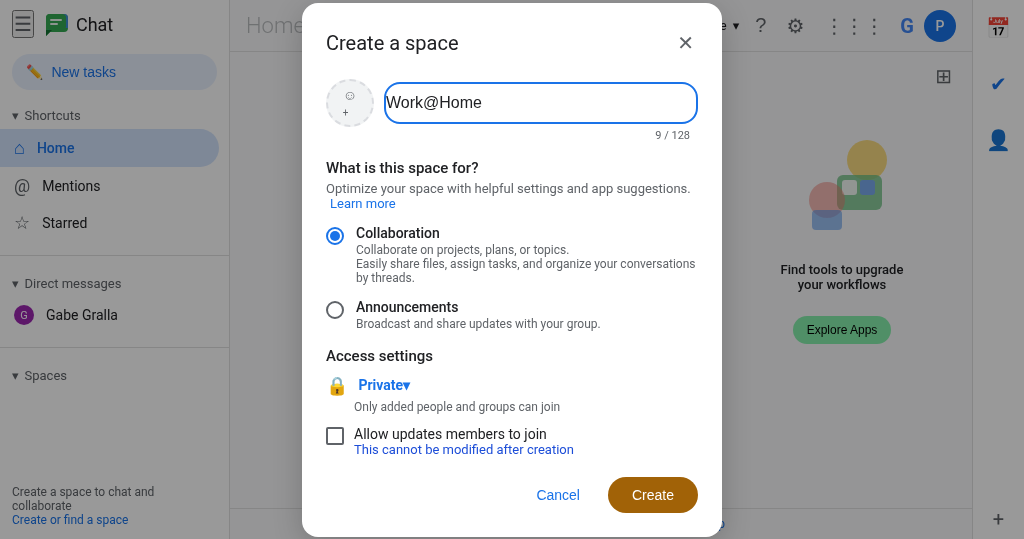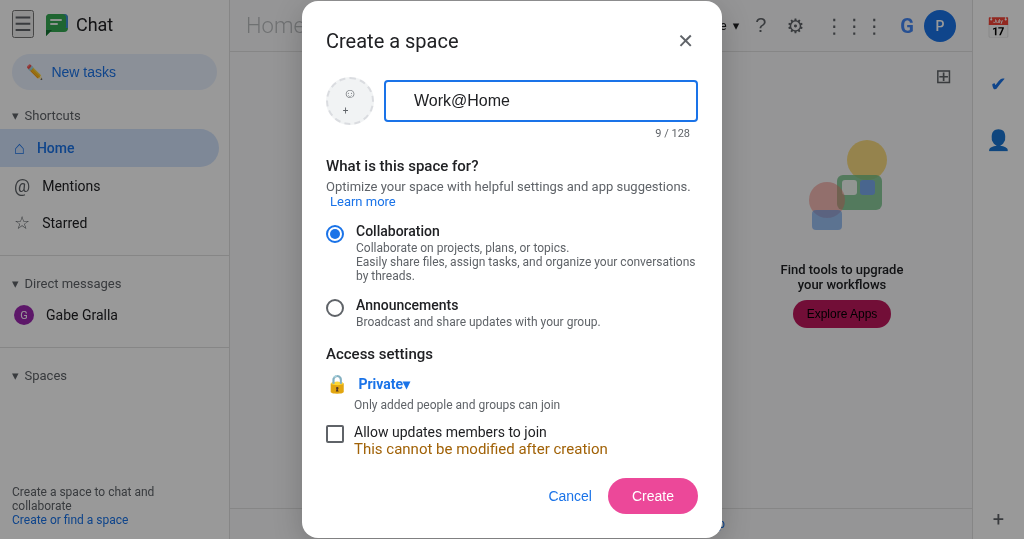--- a/index.html
+++ b/index.html
@@ -67,21 +67,21 @@
     .modal-overlay { position: absolute; top: 0; left: 0; right: 0; bottom: 0; background: rgba(0,0,0,0.4); z-index: 100; display: flex; align-items: center; justify-content: center; }
     .modal { background: #fff; border-radius: 16px; width: 420px; padding: 24px; box-shadow: 0 8px 30px rgba(0,0,0,0.2); position: relative; }
     .modal-header { display: flex; align-items: center; justify-content: space-between; margin-bottom: 20px; }
     .modal-title { font-size: 20px; color: #202124; font-weight: 400; }
     .modal-close { background: none; border: none; cursor: pointer; color: #5f6368; font-size: 20px; padding: 4px; border-radius: 50%; }
 
     
     .space-avatar-row { display: flex; align-items: center; gap: 10px; margin-bottom: 16px; }
     .space-avatar-placeholder { width: 48px; height: 48px; border-radius: 50%; background: #f1f3f4; border: 2px dashed #dadce0; display: flex; align-items: center; justify-content: center; color: #5f6368; cursor: pointer; font-size: 18px; }
     .space-name-input-wrapper { flex: 1; position: relative; }
-    .space-name-input { width: 100%; border: 2px solid #1a73e8; border-radius: 4px; padding: 10px 28px; font-size: 16px; color: #202124; outline: none; }
+    .space-name-input { width: 100%; border: 2px solid #1a73e8; border-radius: 16px; padding: 10px 0; font-size: 16px; color: #202124; outline: none; }
     .char-count { position: absolute; right: 8px; bottom: -18px; font-size: 11px; color: #5f6368; }
 
     
     .space-purpose { margin-bottom: 16px; margin-top: 32px; }
     .space-purpose-title { font-size: 15px; color: #202124; font-weight: 500; margin-bottom: 4px; }
     .space-purpose-subtitle { font-size: 13px; color: #5f6368; margin-bottom: 14px; }
     .space-purpose-subtitle a { color: #1a73e8; text-decoration: none; }
 
     .radio-option { display: flex; align-items: flex-start; gap: 12px; margin-bottom: 14px; }
     .radio-circle { width: 18px; height: 18px; border-radius: 50%; border: 2px solid #1a73e8; display: flex; align-items: center; justify-content: center; margin-top: 2px; flex-shrink: 0; }
@@ -95,26 +95,26 @@
     .access-section { margin-bottom: 16px; }
     .access-title { font-size: 15px; color: #202124; font-weight: 500; margin-bottom: 10px; }
     .access-option { display: flex; align-items: center; gap: 10px; margin-bottom: 4px; }
     .lock-icon { color: #5f6368; font-size: 18px; }
     .access-dropdown { display: flex; align-items: flex-end; color: #1a73e8; font-size: 14px; cursor: pointer; font-weight: 700; }
     .access-desc { font-size: 12px; color: #5f6368; margin-left: 28px; margin-bottom: 12px; }
 
     .checkbox-option { display: flex; align-items: flex-start; gap: 10px; }
     .checkbox-square { width: 18px; height: 18px; border: 2px solid #5f6368; border-radius: 2px; flex-shrink: 0; margin-top: 1px; }
     .checkbox-label-group .checkbox-label { font-size: 14px; color: #202124; }
-    .checkbox-label-group .checkbox-desc { font-size: 15px; color: #a16207; }
-
-    
-    .modal-footer { display: flex; justify-content: flex-end; align-items: center; margin-top: 20px; }
+    .checkbox-label-group .checkbox-desc { font-size: 13px; color: #1d4ed8; }
+
+    
+    .modal-footer { display: flex; justify-content: flex-end; align-items: center; gap: 12px; margin-top: 20px; }
     .btn-cancel { background: none; border: none; cursor: pointer; color: #1a73e8; font-size: 14px; font-weight: 500; padding: 8px 16px; border-radius: 20px; }
-    .btn-create { background: #ec4899; color: #fff; border: none; border-radius: 20px; padding: 10px 24px; font-size: 14px; font-weight: 500; cursor: pointer; }
+    .btn-create { background: #a16207; color: #fff; border: none; border-radius: 20px; padding: 10px 24px; font-size: 14px; font-weight: 500; cursor: pointer; }
   </style>
 </head>
 <body>
 
 <div class="app-container">
 
   <div class="sidebar">
     <div class="sidebar-header">
       <button class="hamburger-icon">☰</button>
       <div class="app-logo">
@@ -221,21 +221,21 @@
         <svg width="130" height="130" viewBox="0 0 130 130" opacity="0.7">
           <circle cx="90" cy="40" r="20" fill="#fbbc04" opacity="0.7"></circle>
           <rect x="60" y="55" width="45" height="35" rx="6" fill="#34a853" opacity="0.8"></rect>
           <rect x="65" y="60" width="15" height="15" rx="3" fill="#fff" opacity="0.9"></rect>
           <rect x="83" y="60" width="15" height="15" rx="3" fill="#4285f4" opacity="0.9"></rect>
           <circle cx="50" cy="80" r="18" fill="#ea4335" opacity="0.5"></circle>
           <rect x="35" y="90" width="30" height="20" rx="4" fill="#1a73e8" opacity="0.6"></rect>
         </svg>
         <div style="text-align:center;margin-top:8px;">
           <div style="font-size:13px;color:#202124;font-weight:500;">Find tools to upgrade<br>your workflows</div>
-          <button style="margin-top:8px;background:#be185d;border:none;border-radius:20px;padding:7px 14px;font-size:12px;cursor:pointer;">Explore Apps</button>
+          <button style="margin-top:24px;background:#86efac;border:none;border-radius:20px;padding:7px 14px;font-size:12px;cursor:pointer;">Explore Apps</button>
         </div>
       </div>
     </div>
 
     <div style="display:flex;justify-content:center;padding:4px;">
       <div class="scrollbar"></div>
     </div>
 
     <div class="bottom-bar">
       <a>

